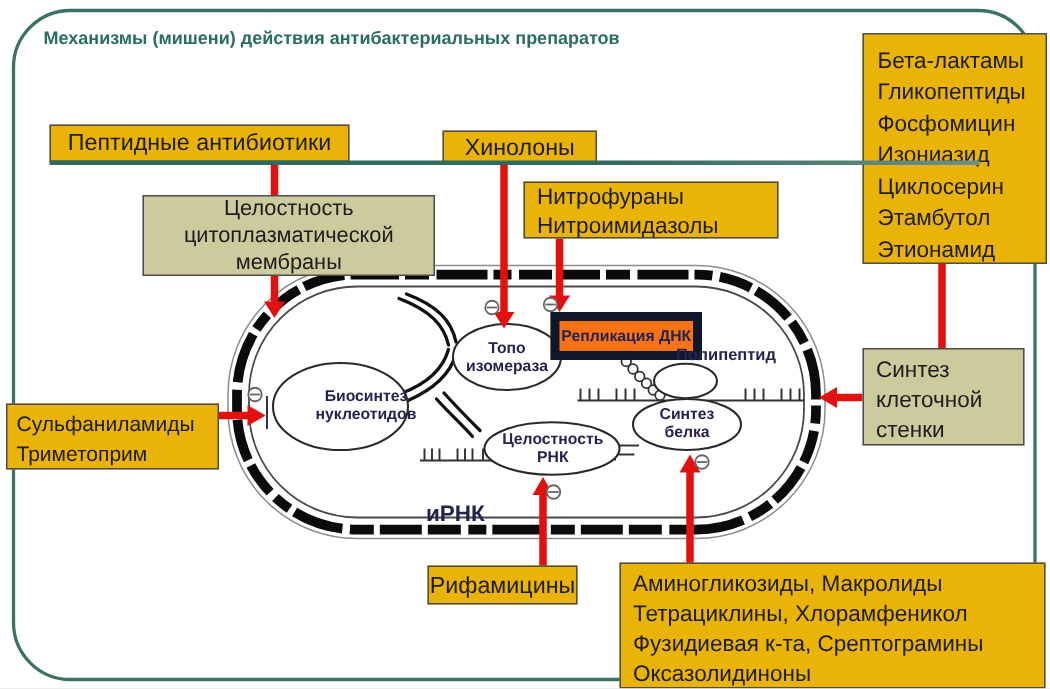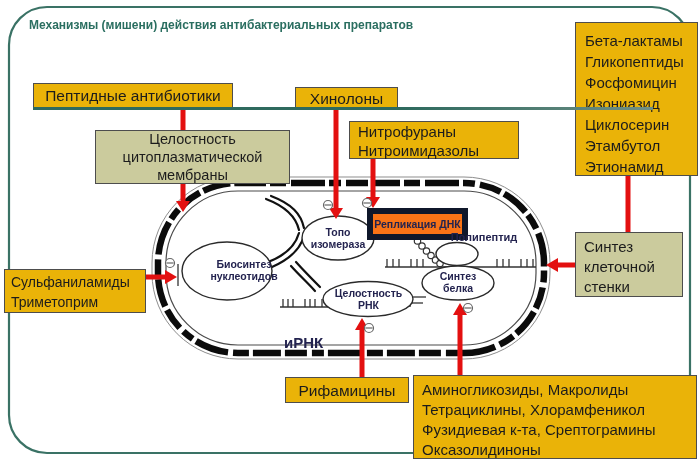--- a/index.html
+++ b/index.html
@@ -182,21 +182,21 @@
 Гликопептиды
 Фосфомицин
 Изониазид
 Циклосерин
 Этамбутол
 Этионамид</div>
 
   <div class="box" style="left:4px;top:249px;width:142px;height:44px;padding:2px 0 0 6px;line-height:20px;font-size:14px;margin-top:20px;">Сульфаниламиды
 Триметоприм</div>
 
-  <div class="box center" style="left:285px;top:377px;width:124px;height:26px;font-size:15.5px;">Рифамицины</div>
+  <div class="box center" style="left:285px;top:377px;width:100px;height:26px;font-size:15.5px;">Рифамицины</div>
 
   <div class="box" style="left:413px;top:375px;width:284px;height:84px;padding:4px 0 16px 8px;line-height:20px;">Аминогликозиды,  Макролиды
 Тетрациклины,  Хлорамфеникол
 Фузидиевая к-та,  Срептограмины
 Оксазолидиноны</div>
 
   <div class="box dark center" style="left:95px;top:130px;width:195px;height:54px;line-height:18px;font-size:14.5px;">Целостность
 цитоплазматической
 мембраны</div>
 

